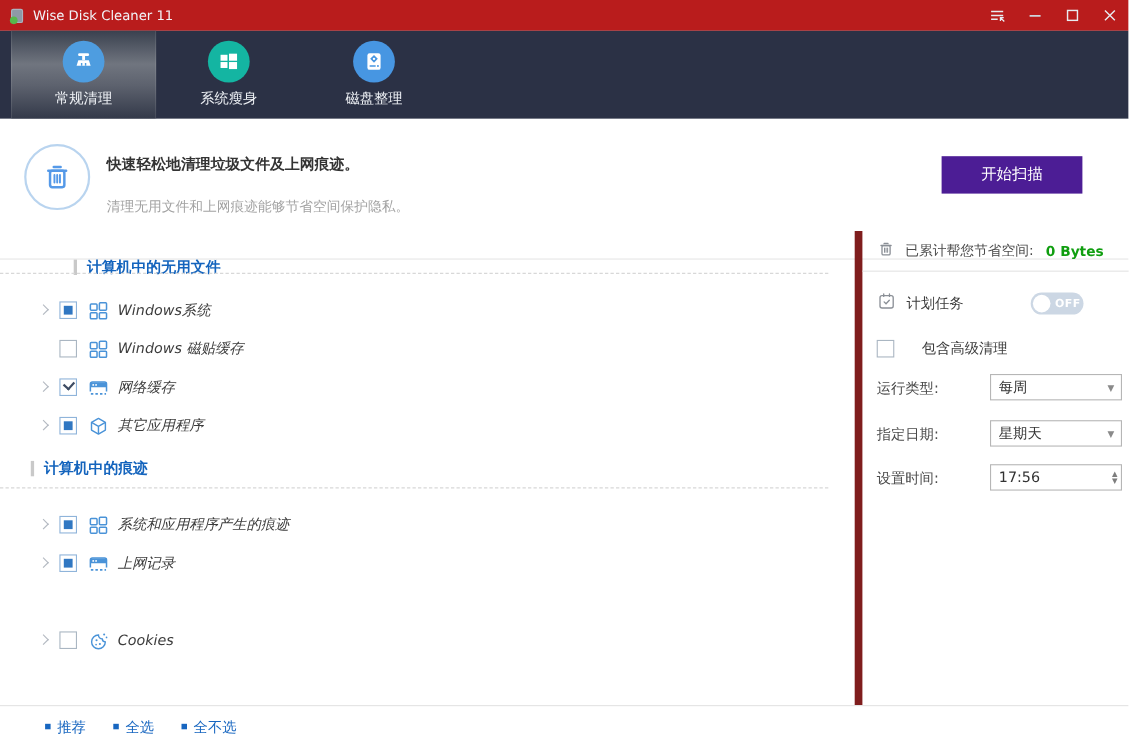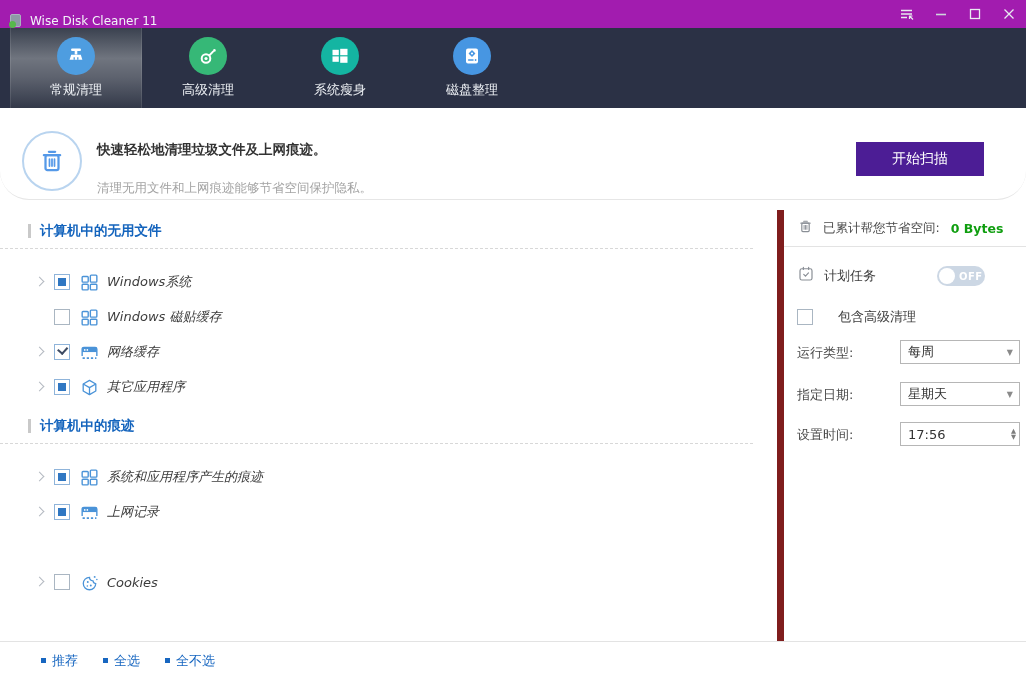--- a/index.html
+++ b/index.html
@@ -1,38 +1,38 @@
 <!DOCTYPE html>
 <html><head>
 <meta charset="utf-8">
 <style>
   html,body{margin:0;padding:0;}
   body{font-family:"DejaVu Sans","Liberation Sans",sans-serif;}
   .app{position:relative;width:1026px;height:679px;background:#fff;overflow:hidden;}
 
   
-  .titlebar{position:absolute;top:0;left:0;width:100%;height:28px;background:#a21caf;
-    display:flex;align-items:flex-end;color:#f2f4f8;font-size:12px;}
+  .titlebar{position:absolute;top:0;left:0;width:100%;height:28px;background:#b91c1c;
+    display:flex;align-items:center;color:#f2f4f8;font-size:12px;}
   .appicon{width:15px;height:15px;margin:0 7px 0 8px;position:relative;}
   .appicon .doc{position:absolute;inset:1px 2px;background:#8e99a6;border:1px solid #aab3bf;border-radius:2px;}
   .appicon .dot{position:absolute;left:1px;bottom:0;width:7px;height:7px;border-radius:50%;background:#57b94c;}
   .wincontrols{margin-left:auto;display:flex;align-items:center;height:100%;}
   .winbtn{width:34px;height:100%;display:flex;align-items:center;justify-content:center;color:#e8ebf0;}
   .winbtn svg{display:block;}
 
   
   .navbar{position:absolute;top:28px;left:0;width:100%;height:80px;background:#2b3145;display:flex;padding-left:10px;box-sizing:border-box;}
   .tab{width:132px;height:100%;display:flex;flex-direction:column;align-items:center;justify-content:center;gap:6px;
     color:#eef1f5;font-size:13px;cursor:default;}
   .tab.active{background:linear-gradient(180deg,#3a414f 0%,#70757f 38%,#5d626e 62%,#333949 100%);
     box-shadow:inset 1px 0 0 rgba(255,255,255,.10), inset -1px 0 0 rgba(255,255,255,.10);}
   .circ{width:38px;height:38px;border-radius:50%;display:flex;align-items:center;justify-content:center;}
 
   
-  .header{position:absolute;top:108px;left:0;width:100%;height:92px;background:#fff;border-bottom:1px solid #e6e6e6;box-sizing:border-box;border-radius:29px;}
+  .header{position:absolute;top:108px;left:0;width:100%;height:128px;background:#fff;border-bottom:1px solid #e6e6e6;box-sizing:border-box;}
   .trashcircle{position:absolute;left:22px;top:23px;width:56px;height:56px;border:2px solid #b9d4ef;border-radius:50%;
     display:flex;align-items:center;justify-content:center;}
   .htitle{position:absolute;left:97px;top:33px;font-size:13.5px;font-weight:bold;color:#333;}
   .hsub{position:absolute;left:97px;top:72px;font-size:12.5px;color:#a3a3a3;}
   .scanbtn{position:absolute;right:42px;top:34px;width:128px;height:34px;background:#4c1d95;color:#fff;
     font-size:14px;display:flex;align-items:center;justify-content:center;cursor:pointer;}
 
   
   .content{position:absolute;top:210px;left:0;width:100%;height:431px;}
   .tree{position:absolute;left:0;top:0;width:777px;height:100%;}
@@ -131,33 +131,20 @@
           <path d="M7.2 10.8h9.6l1.6 5H5.6z"></path>
             </g>
           <g stroke="#4e9de0" stroke-width="1.3">
               <path d="M10.2 13.2v2.6M13.8 13.2v2.6"></path>
             </g>
           </svg>
       </span>
       <span>常规清理</span>
     </div>
     <div class="tab">
-      <span class="circ" style="background:#36b877;">
-        <svg width="24" height="24" viewBox="0 0 24 24">
-            <g fill="none" stroke="#fff" stroke-width="2" stroke-linecap="round">
-          <circle cx="10" cy="14.5" r="4.3"></circle>
-              <path d="M13.4 11.4L17 7.6"></path>
-            </g>
-          <circle cx="10" cy="14.5" r="1.6" fill="#fff"></circle>
-            <circle cx="18.4" cy="6.4" r="1.3" fill="#fff"></circle>
-          </svg>
-      </span>
-      <span>高级清理</span>
-    </div>
-    <div class="tab">
       <span class="circ" style="background:#14b5a2;">
         <svg width="24" height="24" viewBox="0 0 24 24">
             <g fill="#fff">
           <rect x="4.5" y="5.8" width="6.3" height="5.4"></rect>
               <rect x="12.2" y="4.8" width="7.3" height="6.4"></rect>
           <rect x="4.5" y="12.4" width="6.3" height="5.4"></rect>
               <rect x="12.2" y="12.4" width="7.3" height="6.4"></rect>
             </g>
           </svg>
       </span>
@@ -190,21 +177,21 @@
     </div>
     <div class="htitle">快速轻松地清理垃圾文件及上网痕迹。</div>
     <div class="hsub">清理无用文件和上网痕迹能够节省空间保护隐私。</div>
     <div class="scanbtn">开始扫描</div>
   </div>
 
   <div class="content">
 
     <div class="tree">
 
-      <div class="sec" style="top:12px;">
+      <div class="sec" style="top:24px;margin-left:39px;">
         <span class="secbar"></span>
         <span class="sectitle">计算机中的无用文件</span>
       </div>
       <div class="dash" style="top:38px;"></div>
 
       <div class="trow" style="top:61px;" data-expand="true">
         <span class="chevbox"></span>
         <span class="cb" data-state="partial"></span>
         <span class="ticon">
           <svg width="19" height="19" viewBox="0 0 22 22">

